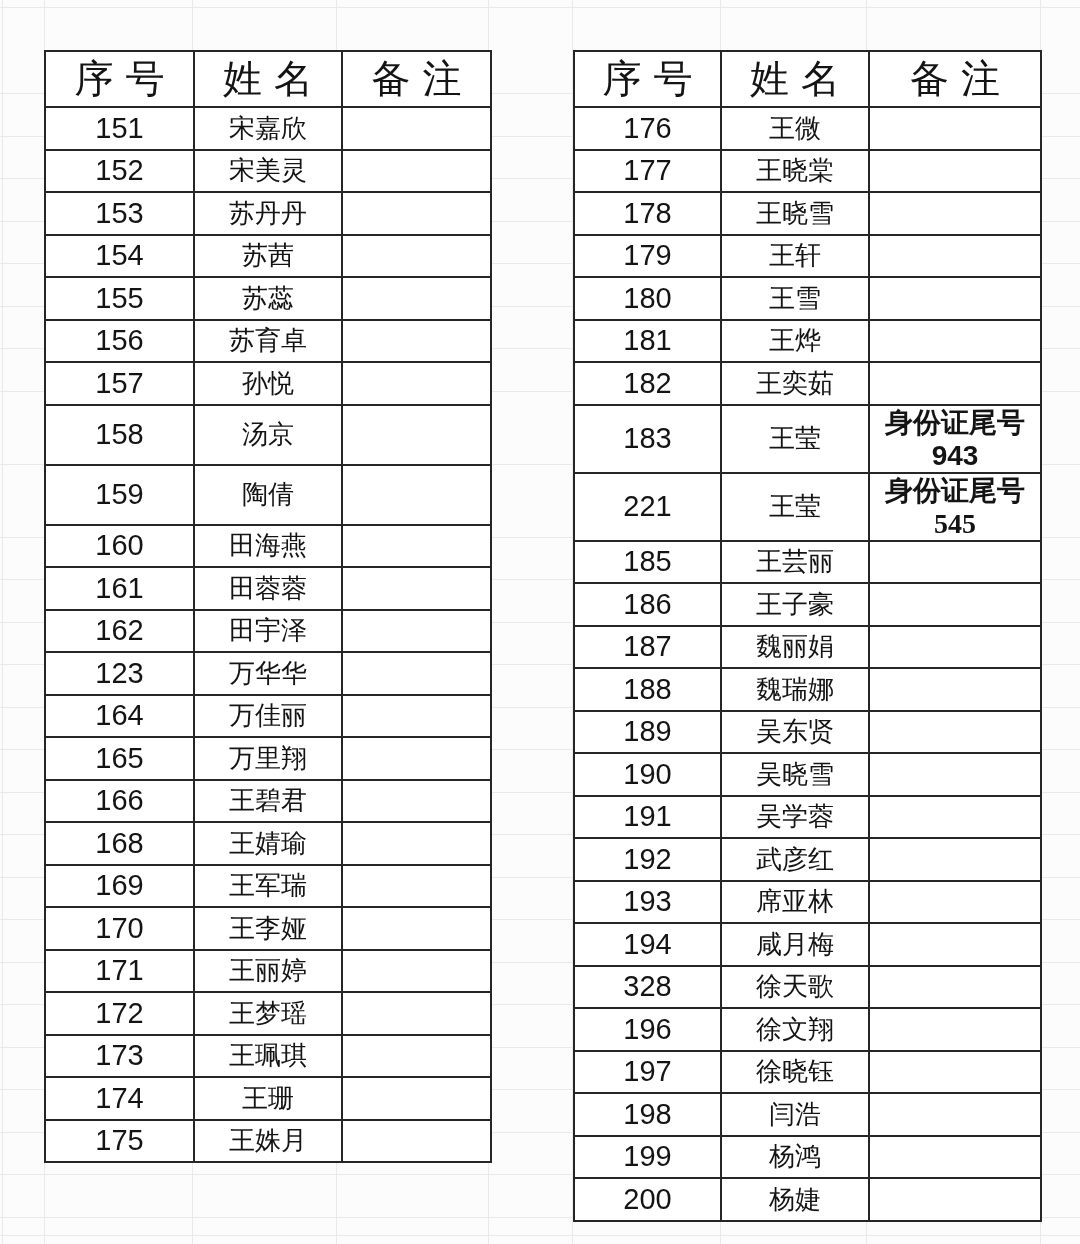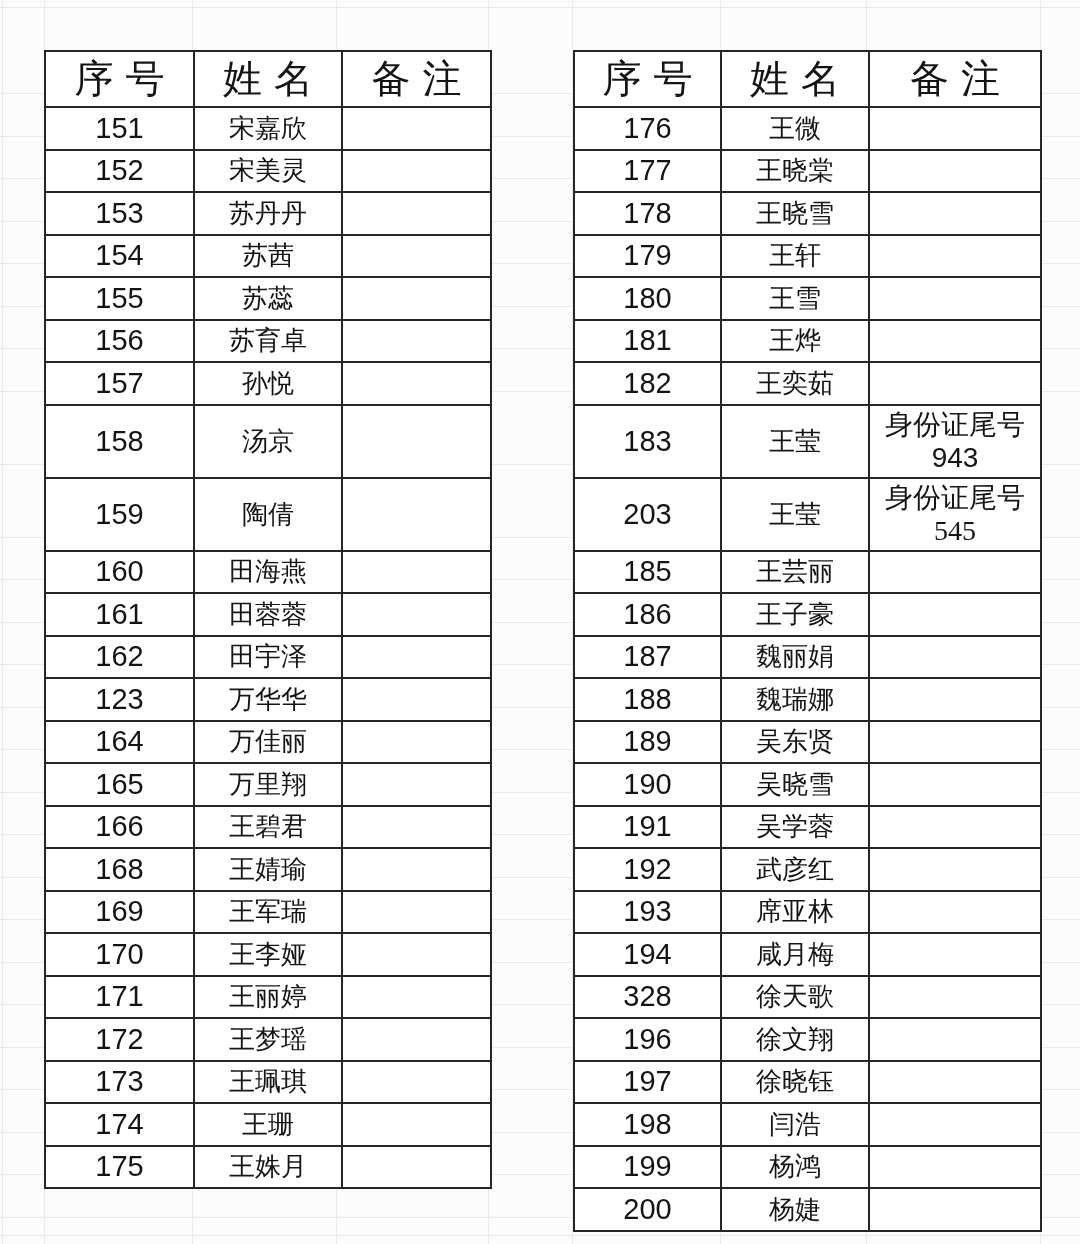--- a/index.html
+++ b/index.html
@@ -45,40 +45,41 @@
   #table-1 { left: 573px; }
   table.roster th,
   table.roster td {
     border: 2px solid #262626;
     text-align: center;
     vertical-align: middle;
     padding: 0;
     overflow: hidden;
   }
   table.roster tr { height: 42.5px; }
-  table.roster tr.tall { height: 73px; }
+  table.roster tr.tall { height: 60px; }
   table.roster th {
     font-family: "Liberation Serif", "DejaVu Serif", serif;
     font-weight: normal;
     font-size: 39px;
     letter-spacing: 12px;
     text-indent: 12px;
   }
   td.no {
     font-family: "Liberation Sans", "DejaVu Sans", sans-serif;
     font-size: 29px;
   }
   td.name {
     font-family: "Liberation Serif", "DejaVu Serif", serif;
     font-size: 26px;
   }
   td.remark {
     font-family: "Liberation Serif", "DejaVu Serif", serif;
     font-size: 28px;
     line-height: 1.18;
+    font-weight: bold;
   }
   td.remark .rk-num-sans {
     font-family: "Liberation Sans", "DejaVu Sans", sans-serif;
   }
   td.remark .rk-num-serif {
     font-family: "Liberation Serif", "DejaVu Serif", serif;
   }
 </style>
 </head>
 <body>
@@ -311,21 +312,21 @@
       </tr>
       <tr class="tall">
         <td class="no">183</td>
         <td class="name">王莹</td>
         <td class="remark">
           <div>身份证尾号</div>
           <div class="rk-num-sans">943</div>
         </td>
       </tr>
       <tr class="tall">
-        <td class="no">203</td>
+        <td class="no">221</td>
         <td class="name">王莹</td>
         <td class="remark">
           <div>身份证尾号</div>
           <div class="rk-num-serif">545</div>
         </td>
       </tr>
       <tr>
         <td class="no">185</td>
         <td class="name">王芸丽</td>
         <td class="remark"></td>

